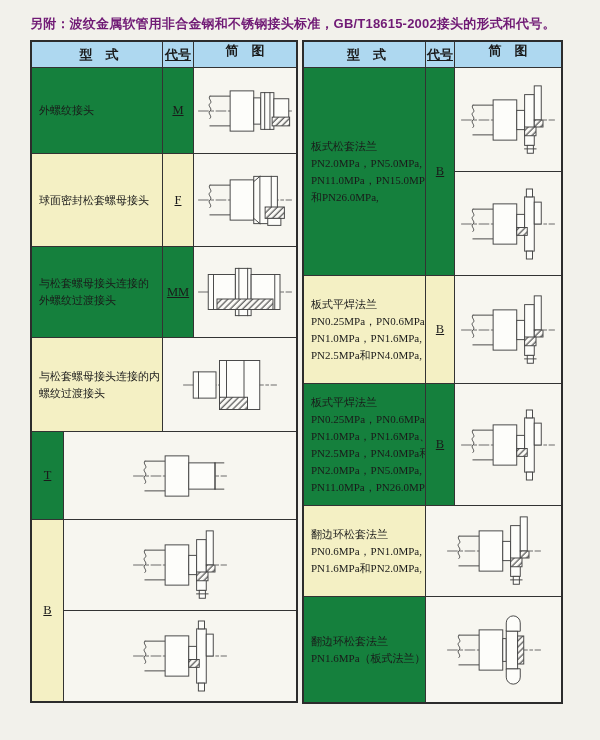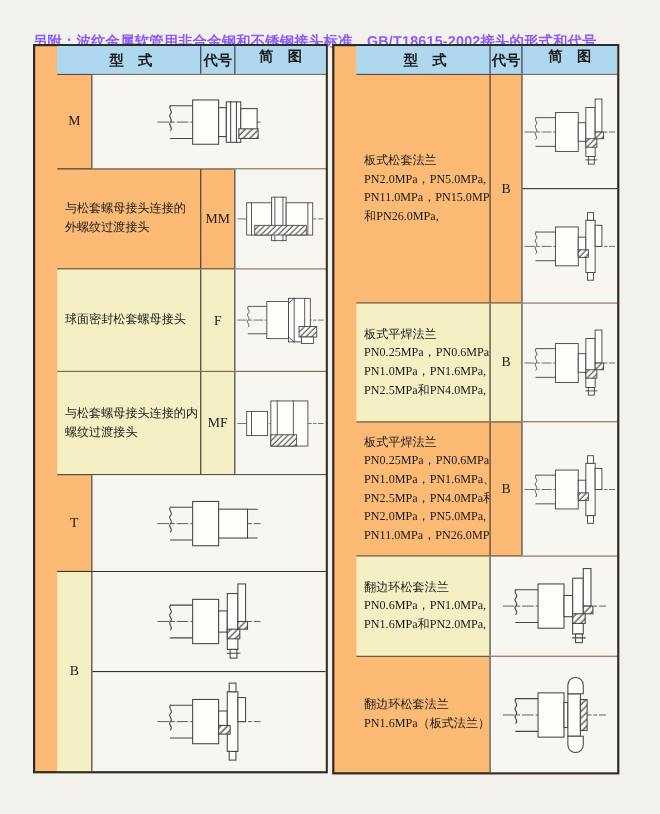--- a/index.html
+++ b/index.html
@@ -1,31 +1,31 @@
 <!DOCTYPE html>
 <html><head>
 <meta charset="utf-8">
 <style>
   html,body{margin:0;padding:0;background:#dddcd6;}
   .page{position:relative;width:600px;height:740px;background:#f2f1eb;overflow:hidden;
         font-family:"Liberation Serif","DejaVu Serif",serif;color:#1a1a1a;}
-  .doc-title{position:absolute;left:30px;top:29px;width:560px;
+  .doc-title{position:absolute;left:30px;top:15px;width:560px;
         font-family:"Liberation Sans","DejaVu Sans",sans-serif;
-        font-size:13px;font-weight:bold;color:#8b5cf6;letter-spacing:.2px;white-space:nowrap;}
-  .tbl{position:absolute;top:40px;border:2px solid #2c2c2c;background:#fdba74;box-sizing:border-box;padding-left:20px;}
+        font-size:13px;font-weight:bold;color:#701a75;letter-spacing:.2px;white-space:nowrap;}
+  .tbl{position:absolute;top:40px;border:2px solid #2c2c2c;background:#15803d;box-sizing:border-box;}
   #tbl-left{left:30px;width:268px;}
   #tbl-right{left:302px;width:261px;}
   .trow{display:flex;border-top:1.5px solid #333;}
   .trow.thead{border-top:none;height:25px;background:#aed8f0;}
   .c{box-sizing:border-box;border-left:1.5px solid #333;display:flex;align-items:center;min-width:0;}
   .c:first-child{border-left:none;}
   .thead .c{justify-content:center;font-weight:bold;font-size:13px;background:#aed8f0;}
   .ctype{flex:0 0 130px;padding:2px 3px 2px 7px;font-size:11px;line-height:17px;
          white-space:pre;overflow:hidden;}
-  .ccode{flex:0 0 31px;justify-content:center;font-size:12.5px;}
+  .ccode{flex:0 0 31px;justify-content:center;font-size:12.5px;text-decoration:underline;}
   .cdiag{flex:1;flex-direction:column;align-items:stretch;padding:0;background:#f7f6f0;text-align:right;}
   #tbl-right .ctype{flex-basis:121px;}
   #tbl-right .ccode{flex-basis:29px;}
   .hl .ctype,.hl .ccode{background:#f4f0c4;}
   .sub{flex:1;display:flex;align-items:center;justify-content:center;overflow:hidden;}
   .sub + .sub{border-top:1.5px solid #333;}
   .sub svg{width:98px;height:74px;}
 </style>
 </head>
 <body>
@@ -34,40 +34,68 @@
 
   <div class="doc-title">另附：波纹金属软管用非合金钢和不锈钢接头标准，GB/T18615-2002接头的形式和代号。</div>
 
   <div class="tbl" id="tbl-left">
     <div class="trow thead">
       <div class="c ctype">型　式</div>
       <div class="c ccode">代号</div>
       <div class="c cdiag" style="flex-direction:row;justify-content:center">简　图</div>
     </div>
     <div class="trow" style="height:85px">
+      <div class="c ctype">外螺纹接头</div>
       <div class="c ccode">M</div>
       <div class="c cdiag">
           <div class="sub">
             <svg viewBox="0 0 112 84" preserveAspectRatio="xMidYMid meet">
               <defs>
                 <pattern id="h1" width="5" height="5" patternUnits="userSpaceOnUse" patternTransform="rotate(45)">
                   <rect width="5" height="5" fill="#fbfaf6"></rect>
                   <line x1="1.2" y1="0" x2="1.2" y2="5" stroke="#4a4a4a" stroke-width="1.3"></line>
                 </pattern>
               </defs>
               <g stroke="#454545" stroke-width="1.1" fill="none" stroke-linecap="square">
                 <path d="M3,42 H109" stroke-width="0.9" stroke-dasharray="11 3 3 3"></path>
                 <path d="M16,25 c-3.5,2.8 3.5,5.6 0,8.5 c-3.5,2.8 3.5,5.6 0,8.5 c-3.5,2.8 3.5,5.6 0,8.5" fill="none"></path>
                 <path d="M16,25 H39 M16,59 H39"></path>
                 <rect x="39" y="19" width="27" height="46" fill="#fdfdfa"></rect>
                 <rect x="66" y="27" width="8" height="30" fill="#fdfdfa"></rect>
                 <rect x="74" y="21" width="15" height="42" fill="#fdfdfa"></rect>
                 <path d="M78.5,21 V63 M84.5,21 V63"></path>
                 <rect x="89" y="28" width="17" height="28" fill="#fdfdfa"></rect>
                 <rect x="87" y="49" width="20" height="10" fill="url(#h1)"></rect>
+              </g>
+            </svg>
+          </div>
+        </div>
+    </div>
+    <div class="trow hl" style="height:92px">
+      <div class="c ctype">球面密封松套螺母接头</div>
+      <div class="c ccode">F</div>
+      <div class="c cdiag">
+          <div class="sub">
+            <svg viewBox="0 0 112 84" preserveAspectRatio="xMidYMid meet">
+              <defs>
+                <pattern id="h2" width="5" height="5" patternUnits="userSpaceOnUse" patternTransform="rotate(45)">
+                  <rect width="5" height="5" fill="#fbfaf6"></rect>
+                  <line x1="1.2" y1="0" x2="1.2" y2="5" stroke="#4a4a4a" stroke-width="1.3"></line>
+                </pattern>
+              </defs>
+              <g stroke="#454545" stroke-width="1.1" fill="none" stroke-linecap="square">
+                <path d="M3,42 H109" stroke-width="0.9" stroke-dasharray="11 3 3 3"></path>
+                <path d="M16,25 c-3.5,2.8 3.5,5.6 0,8.5 c-3.5,2.8 3.5,5.6 0,8.5 c-3.5,2.8 3.5,5.6 0,8.5" fill="none"></path>
+                <path d="M16,25 H39 M16,59 H39"></path>
+                <rect x="39" y="19" width="27" height="46" fill="#fdfdfa"></rect>
+                <rect x="66" y="15" width="27" height="54" fill="#fdfdfa"></rect>
+                <path d="M73,15 V69 M86,15 V69"></path>
+                <path d="M66,21 l7,-6 M66,63 l7,6"></path>
+                <rect x="79" y="50" width="22" height="13" fill="url(#h2)"></rect>
+                <rect x="82" y="63" width="15" height="8" fill="#fdfdfa"></rect>
               </g>
             </svg>
           </div>
         </div>
     </div>
     <div class="trow" style="height:90px">
       <div class="c ctype">与松套螺母接头连接的
 外螺纹过渡接头</div>
       <div class="c ccode">MM</div>
       <div class="c cdiag">
@@ -86,51 +114,23 @@
                 <rect x="45" y="15" width="18" height="54" fill="#fdfdfa"></rect>
                 <path d="M49,15 V69 M59,15 V69"></path>
                 <rect x="63" y="22" width="33" height="40" fill="#fdfdfa"></rect>
                 <path d="M90,22 V62"></path>
                 <rect x="24" y="50" width="64" height="12" fill="url(#h3)"></rect>
               </g>
             </svg>
           </div>
         </div>
     </div>
-    <div class="trow hl" style="height:92px">
-      <div class="c ctype">球面密封松套螺母接头</div>
-      <div class="c ccode">F</div>
-      <div class="c cdiag">
-          <div class="sub">
-            <svg viewBox="0 0 112 84" preserveAspectRatio="xMidYMid meet">
-              <defs>
-                <pattern id="h2" width="5" height="5" patternUnits="userSpaceOnUse" patternTransform="rotate(45)">
-                  <rect width="5" height="5" fill="#fbfaf6"></rect>
-                  <line x1="1.2" y1="0" x2="1.2" y2="5" stroke="#4a4a4a" stroke-width="1.3"></line>
-                </pattern>
-              </defs>
-              <g stroke="#454545" stroke-width="1.1" fill="none" stroke-linecap="square">
-                <path d="M3,42 H109" stroke-width="0.9" stroke-dasharray="11 3 3 3"></path>
-                <path d="M16,25 c-3.5,2.8 3.5,5.6 0,8.5 c-3.5,2.8 3.5,5.6 0,8.5 c-3.5,2.8 3.5,5.6 0,8.5" fill="none"></path>
-                <path d="M16,25 H39 M16,59 H39"></path>
-                <rect x="39" y="19" width="27" height="46" fill="#fdfdfa"></rect>
-                <rect x="66" y="15" width="27" height="54" fill="#fdfdfa"></rect>
-                <path d="M73,15 V69 M86,15 V69"></path>
-                <path d="M66,21 l7,-6 M66,63 l7,6"></path>
-                <rect x="79" y="50" width="22" height="13" fill="url(#h2)"></rect>
-                <rect x="82" y="63" width="15" height="8" fill="#fdfdfa"></rect>
-              </g>
-            </svg>
-          </div>
-        </div>
-    </div>
     <div class="trow hl" style="height:93px">
       <div class="c ctype">与松套螺母接头连接的内
 螺纹过渡接头</div>
-      <div class="c ccode">MF</div>
       <div class="c cdiag">
           <div class="sub">
             <svg viewBox="0 0 112 84" preserveAspectRatio="xMidYMid meet">
               <defs>
                 <pattern id="h4" width="5" height="5" patternUnits="userSpaceOnUse" patternTransform="rotate(45)">
                   <rect width="5" height="5" fill="#fbfaf6"></rect>
                   <line x1="1.2" y1="0" x2="1.2" y2="5" stroke="#4a4a4a" stroke-width="1.3"></line>
                 </pattern>
               </defs>
               <g stroke="#454545" stroke-width="1.1" fill="none" stroke-linecap="square">

